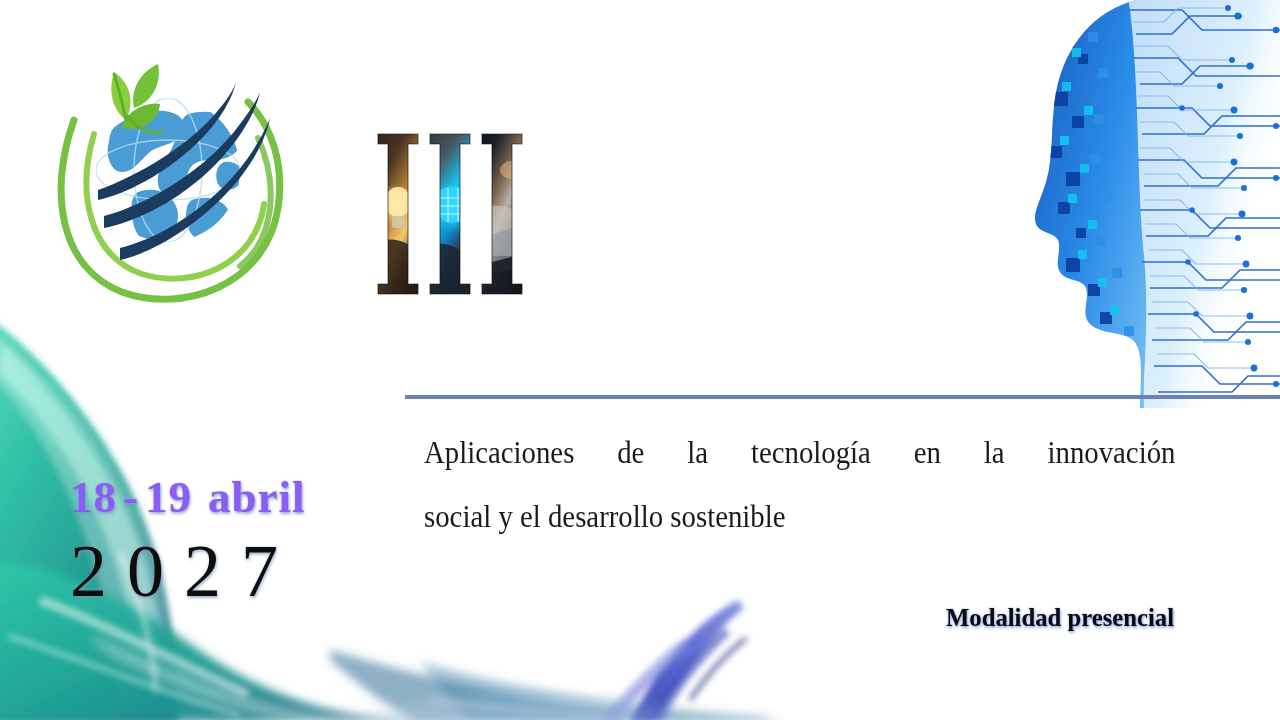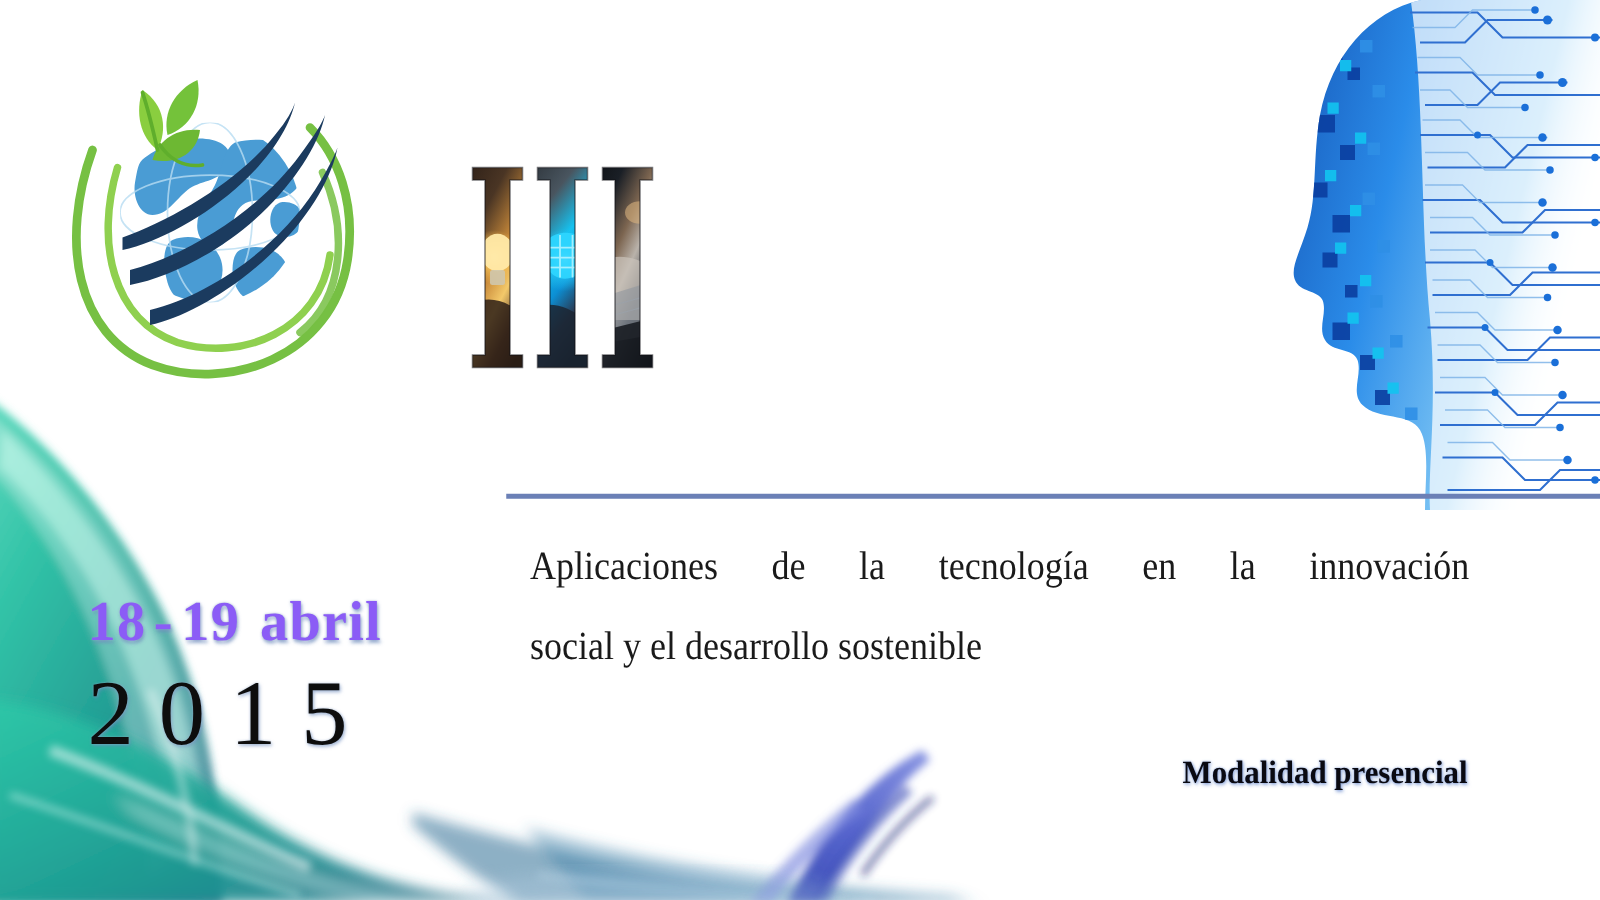--- a/index.html
+++ b/index.html
@@ -445,18 +445,18 @@
       <span>la</span>
       <span>innovación</span>
     </div>
     <div class="sub-line">social y el desarrollo sostenible</div>
   </div>
 
   <div id="date-block">
     <div id="date-days">
       <span>18</span><span class="sep">-</span><span>19</span><span class="month">abril</span>
     </div>
-    <div id="date-year">2015</div>
+    <div id="date-year">2027</div>
   </div>
 
   <div id="modality">Modalidad presencial</div>
 
 </div>
 
 </body></html>

